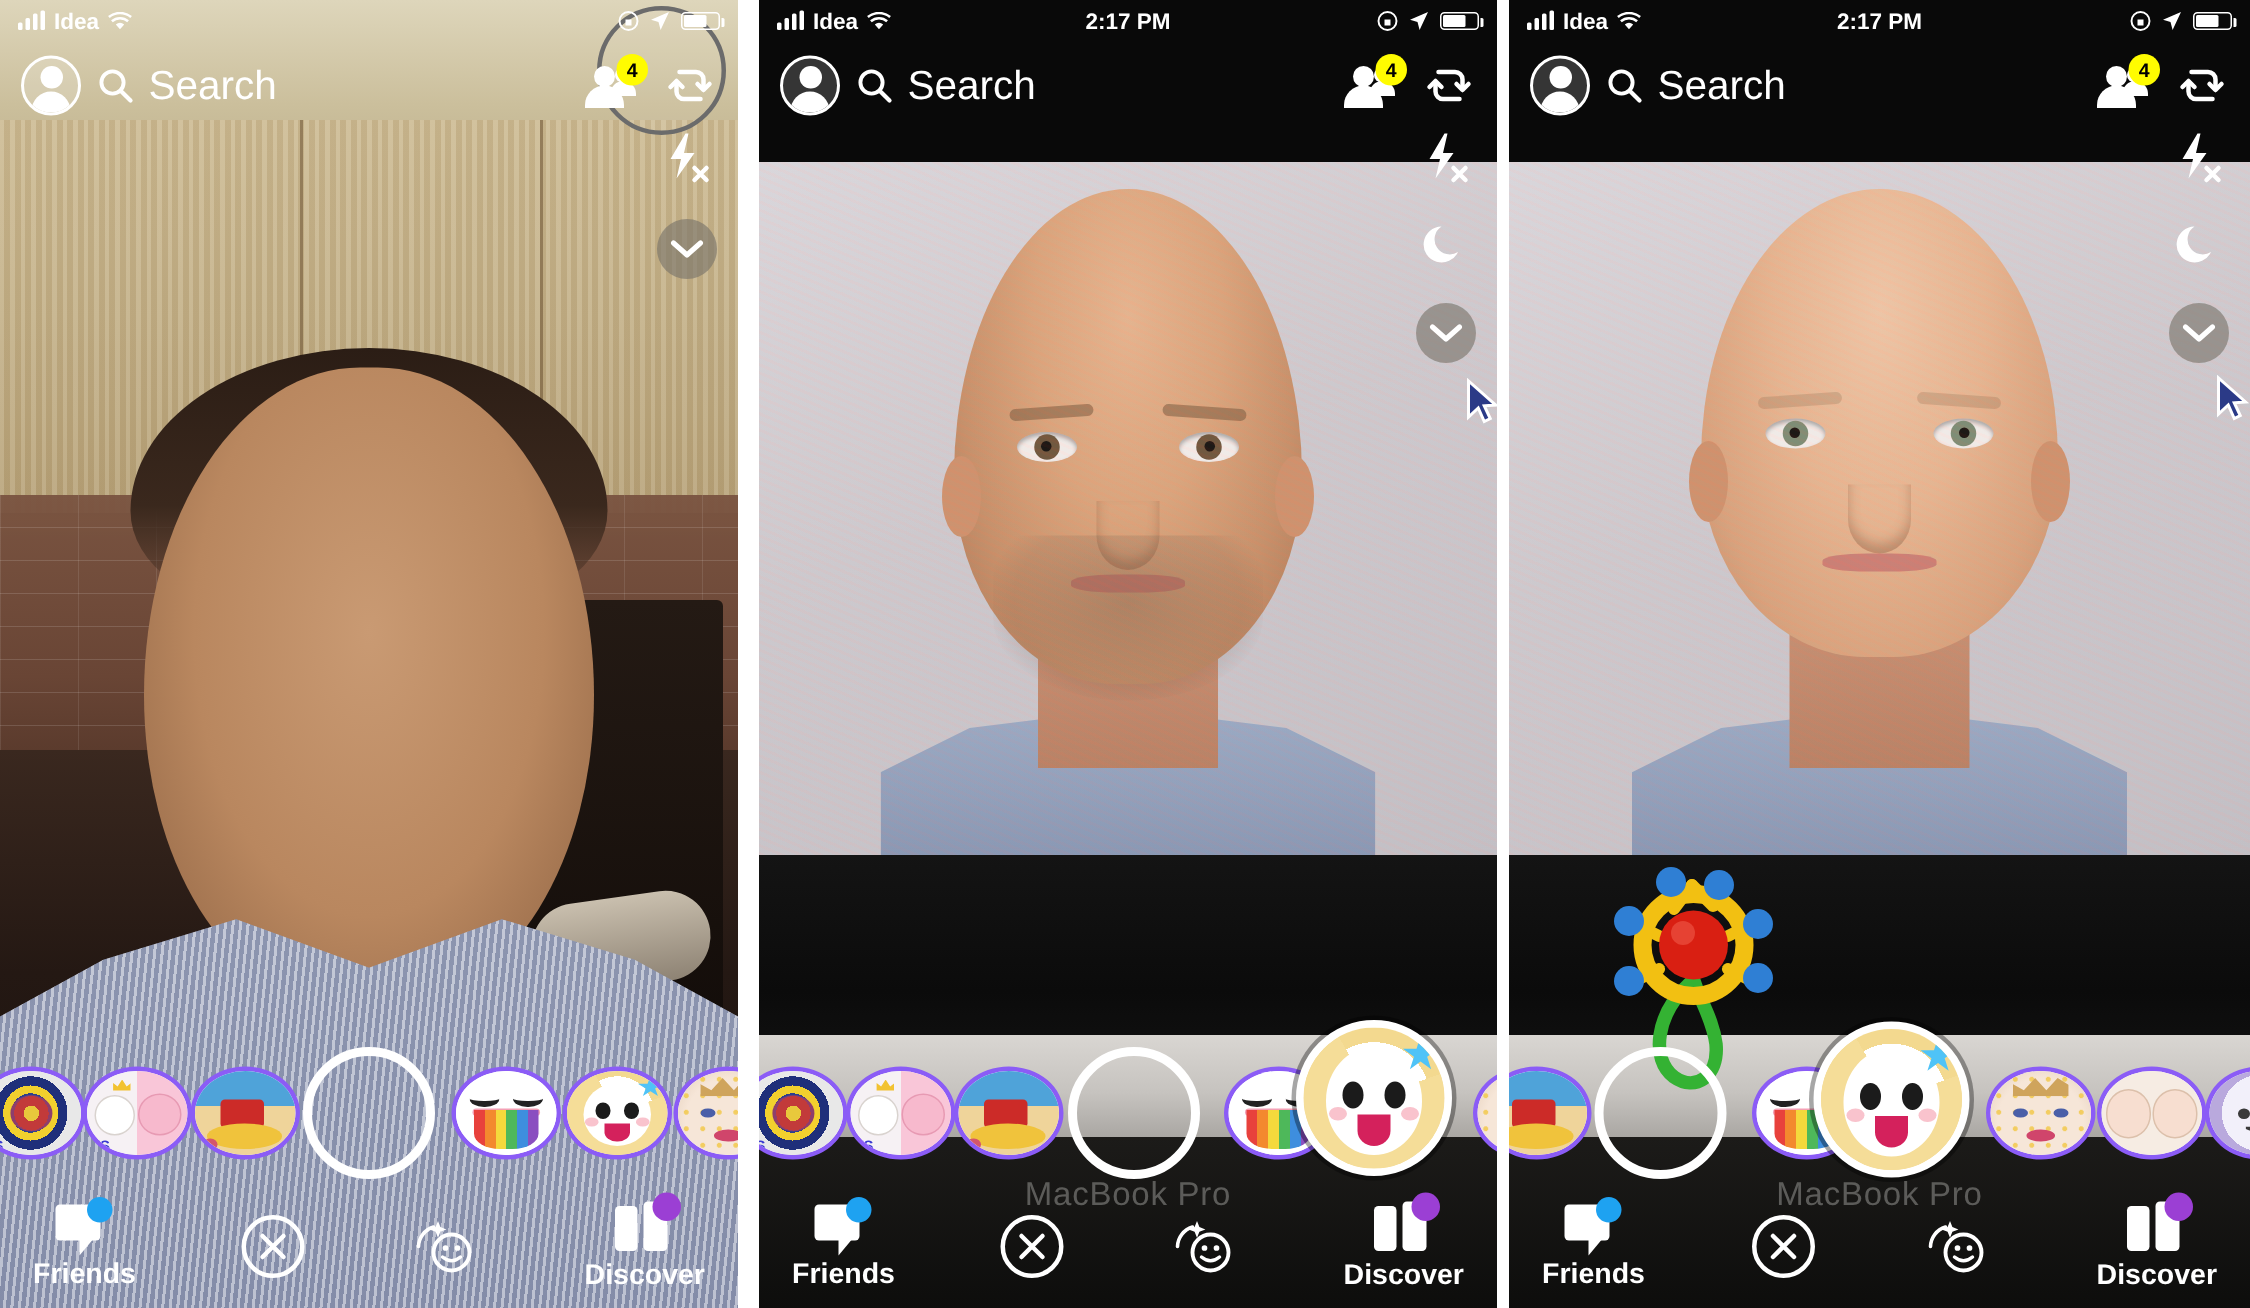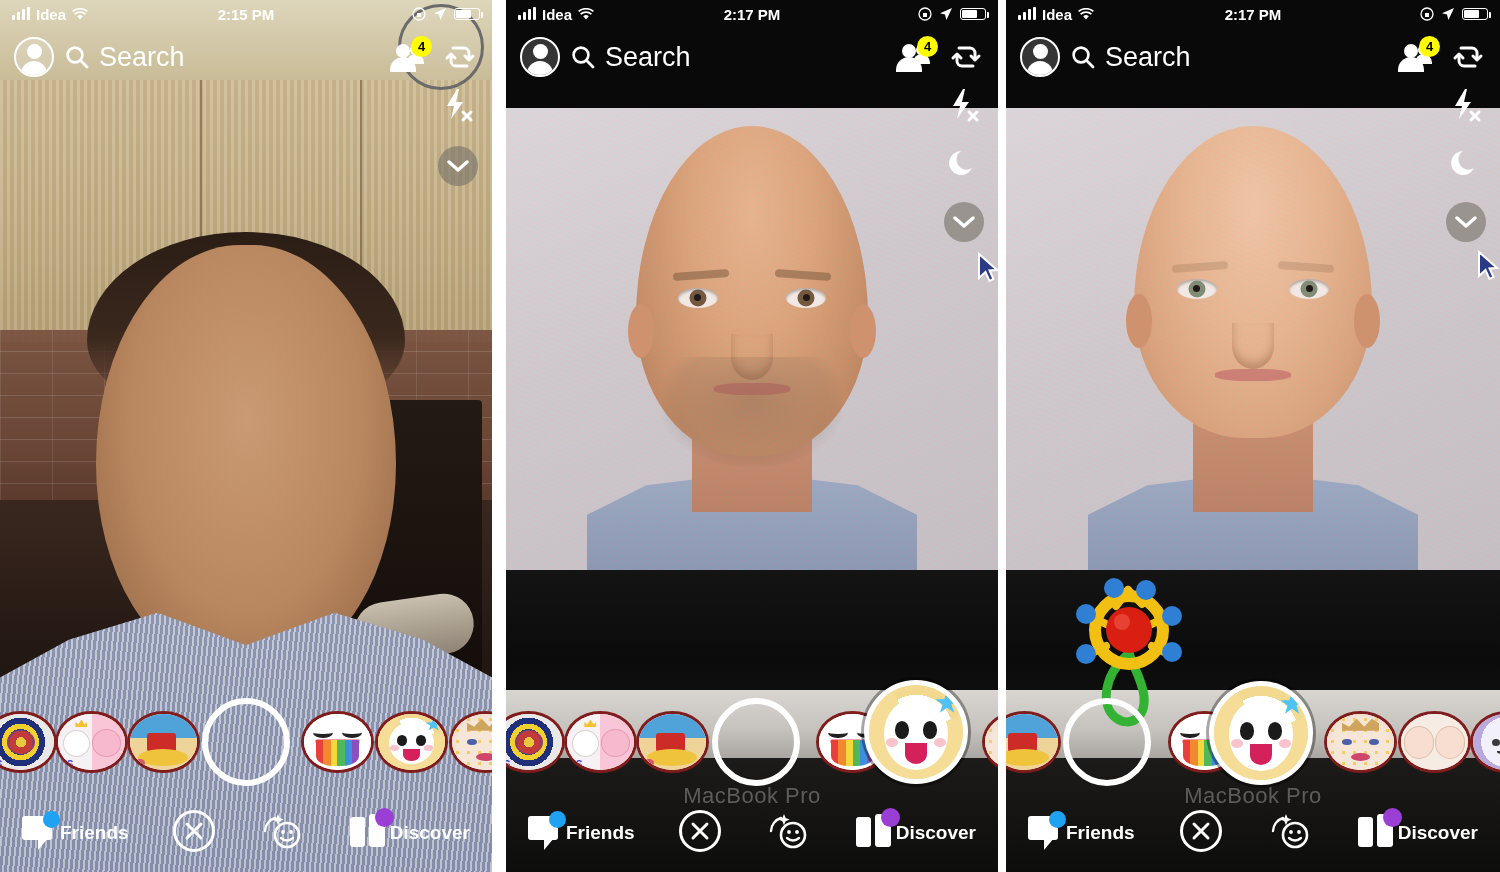--- a/index.html
+++ b/index.html
@@ -220,21 +220,21 @@
   }
   .cursor { position: absolute; z-index: 28; }
 
   
   .carousel {
     position: absolute; left: 0; bottom: 84px; width: 100%; height: 92px;
     display: flex; align-items: center; z-index: 26;
   }
   .lens {
     position: absolute; width: 73px; height: 62px; border-radius: 50%;
-    border: 3px solid #7f1d1d; background: #fff; overflow: hidden;
+    border: 3px solid #8b5cf6; background: #fff; overflow: hidden;
     display: flex; align-items: center; justify-content: center;
   }
   .shutter {
     position: absolute; width: 88px; height: 88px; border-radius: 50%;
     border: 6px solid #fff; background: transparent;
   }
   .lens.selected {
     width: 104px; height: 104px; border: 5px solid #fff;
     box-shadow: 0 0 0 3px rgba(0,0,0,.35);
   }
@@ -288,21 +288,21 @@
   .art-purple { background: radial-gradient(circle at 50% 50%, #f2f0fa 0 58%, #b9a9dd 58% 100%); }
   .art-purple .pe { position:absolute; top:44%; width:12%; height:13%; border-radius:50%; background:#3a3a3a; }
   .art-purple .pe.l{left:28%}
   .art-purple .pm { position:absolute; left:36%; top:64%; width:28%; height:8%; border-radius:0 0 40% 40%; border-bottom:3px solid #3a3a3a; }
 
   
   .bottomnav {
     position: absolute; left: 0; bottom: 0; width: 100%; height: 82px; z-index: 27;
     display: flex; align-items: center; justify-content: space-between; padding: 0 22px;
   }
-  .nav-item { display: flex; flex-direction: row; align-items: center; position: relative; }
+  .nav-item { display: flex; flex-direction: column; align-items: center; position: relative; }
   .nav-label { color: #fff; font-size: 19px; font-weight: 700; margin-top: 4px; }
   .chat-ic { position: relative; width: 38px; height: 34px; }
   .chat-ic .bub { position: absolute; left: 0; top: 2px; width: 30px; height: 24px; background: #fff; border-radius: 3px; }
   .chat-ic .tail { position: absolute; left: 16px; top: 24px; width: 0; height: 0;
       border-left: 10px solid #fff; border-bottom: 12px solid transparent; }
   .dot-blue { position: absolute; right: 0; top: -3px; width: 17px; height: 17px; border-radius: 50%; background: #1ea2f1; }
   .x-btn { width: 42px; height: 42px; border-radius: 50%; border: 3px solid #fff; display: flex; align-items: center; justify-content: center; }
   .smile-ic { position: relative; width: 46px; height: 40px; }
   .discover-ic { position: relative; width: 40px; height: 36px; }
   .discover-ic .c1 { position: absolute; left: 0; top: 4px; width: 15px; height: 30px; background: #fff; border-radius: 3px; }
@@ -344,21 +344,20 @@
             <i></i>
             <i></i>
           </span>
         <span>Idea</span>
         <svg width="16" height="13" viewBox="0 0 16 13">
           <path d="M8 11.5 L5.2 8.3 A4.3 4.3 0 0 1 10.8 8.3 Z" fill="#fff"></path>
           <path d="M2.6 6.2 A8.2 8.2 0 0 1 13.4 6.2" stroke="#fff" stroke-width="1.7" fill="none"></path>
           <path d="M0.6 3.4 A11.5 11.5 0 0 1 15.4 3.4" stroke="#fff" stroke-width="1.7" fill="none"></path>
         </svg>
       </div>
-      <div class="sb-center">2:15 PM</div>
       <div class="sb-right">
         <svg width="14" height="14" viewBox="0 0 14 14">
           <circle cx="7" cy="7" r="6" stroke="#fff" stroke-width="1.3" fill="none"></circle>
           <rect x="5" y="6" width="4" height="4" fill="#fff"></rect>
         </svg>
         <svg width="14" height="14" viewBox="0 0 14 14">
           <path d="M13 1 L1 6.2 L6 7.6 L7.4 13 Z" fill="#fff"></path>
         </svg>
         <span class="battery">
             <span></span>

